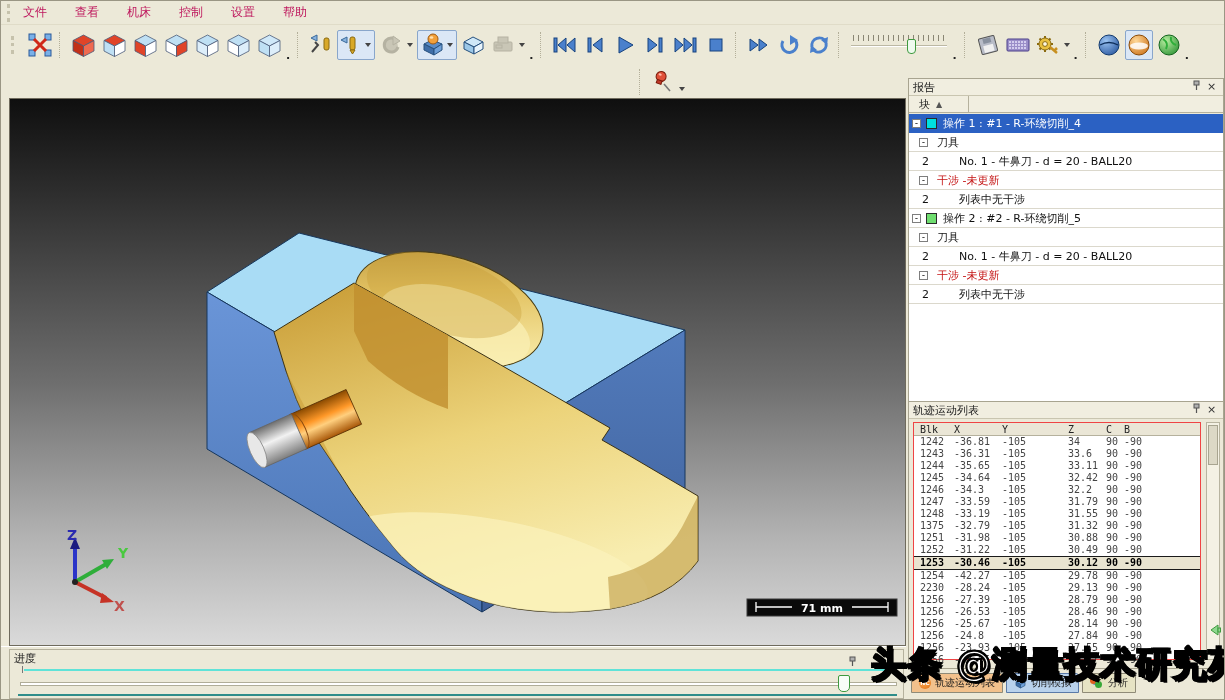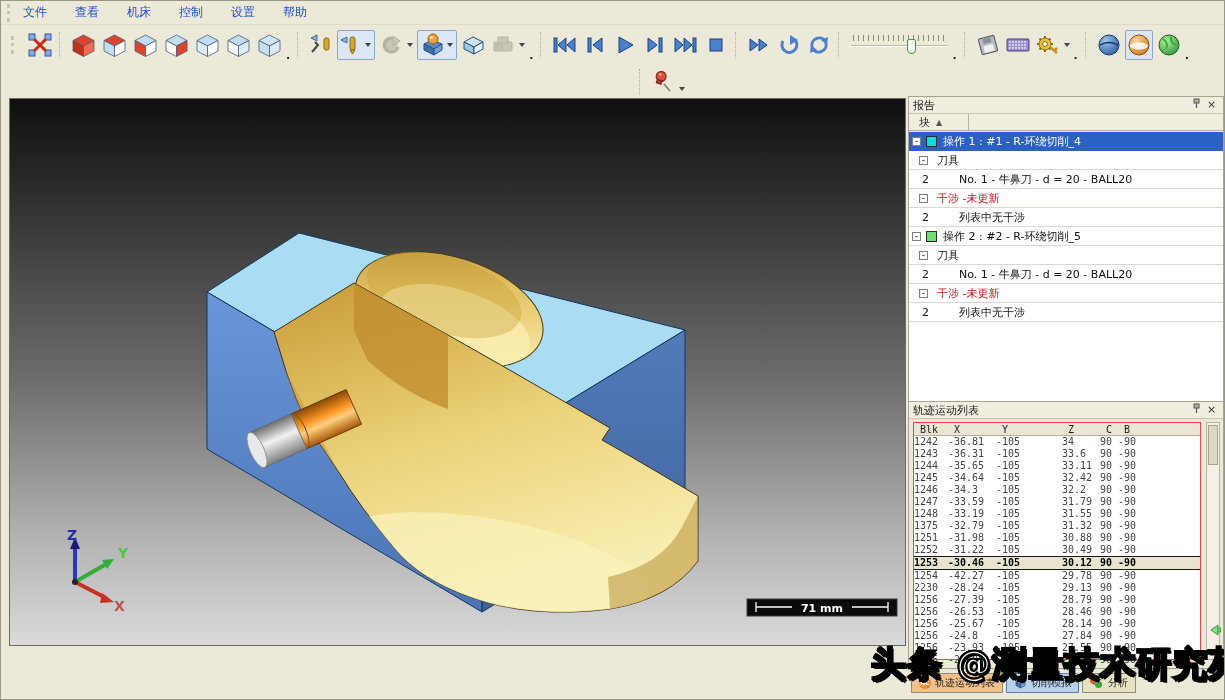--- a/index.html
+++ b/index.html
@@ -2,42 +2,42 @@
 <html><head>
 <meta charset="utf-8">
 <style>
 *{box-sizing:border-box;margin:0;padding:0}
 html,body{width:1225px;height:700px;overflow:hidden}
 body{font-family:"DejaVu Sans","Liberation Sans",sans-serif;background:#ece9d8}
 #app{position:relative;width:1225px;height:700px;background:#ece9d8;overflow:hidden;border:1px solid #9a9684}
 
 .menubar{position:absolute;left:0;top:0;width:100%;height:24px;display:flex;align-items:center;border-bottom:1px solid #e0dcc8}
 .grip{width:6px;height:18px;border-left:3px dotted #c6c2ac;margin:0 8px 0 6px}
-.mitem{font-size:12px;color:#1d4ed8;margin-right:24px;padding:1px 2px;cursor:default}
+.mitem{font-size:12px;color:#be185d;margin-right:24px;padding:1px 2px;cursor:default}
 
 .toolbar{position:absolute;left:0;top:24px;width:100%;height:40px;display:flex;align-items:center;padding-left:4px}
 .sep{width:5px;height:26px;border-left:1px dotted #b3af99;margin:0 4px}
 .tbtn{height:30px;min-width:28px;display:flex;align-items:center;justify-content:center;margin:0 1px;border:1px solid transparent}
 .tbtn.sel{background:#dbe7f6;border:1px solid #89a6cb;border-radius:2px}
 .tbtn.disabled svg *{stroke:#b5b2a2 !important;fill:#c9c6b6 !important}
 .dar{width:0;height:0;border-left:3px solid transparent;border-right:3px solid transparent;border-top:4px solid #444;margin:0 3px 0 1px}
 .odot{align-self:flex-end;margin:0 3px 6px 1px;font-weight:bold;font-size:11px;color:#222;line-height:6px}
 .tslider{position:relative;width:100px;height:24px;margin:0 2px}
 .tslider .ruler{position:absolute;left:4px;right:4px;top:2px;height:6px;background:repeating-linear-gradient(90deg,#8a8674 0 1px,transparent 1px 5px)}
 .tslider .track{position:absolute;left:2px;right:2px;top:12px;height:2px;background:#bcb8a4;border-bottom:1px solid #fff}
 .tslider .handle{position:absolute;left:58%;top:6px;width:9px;height:15px;background:#eefaee;border:1px solid #3f9a3f;border-radius:2px 2px 4px 4px}
 
 .toolbar2{position:absolute;left:0;top:64px;width:100%;height:33px}
 .pinwrap{position:absolute;left:634px;top:2px;display:flex;align-items:center}
 
 .viewport{position:absolute;left:8px;top:97px;width:897px;height:548px;border:1px solid #6f6b5d;background:linear-gradient(180deg,#0f0f0f 0%,#2f2f2f 18%,#6e6e6e 52%,#b2b2b2 80%,#dadada 100%)}
 .viewport svg{position:absolute;left:0;top:0}
 
 .panel{position:absolute;left:907px;width:316px;background:#ece9d8;border:1px solid #a8a490}
-#report{top:95px;height:387px}
+#report{top:77px;height:387px}
 #traj{top:400px;height:268px}
 .ptitle{height:17px;display:flex;align-items:center;font-size:11px;padding:0 4px;color:#1a1a1a;background:#f1eee0;border-bottom:1px solid #c9c5b0}
 .ptitle .sp{flex:1}
 .wbtn{width:15px;height:14px;font-size:11px;line-height:13px;text-align:center;color:#333;cursor:default}
 .rheader{height:17px;display:flex;font-size:11px;background:#f1eee0;border-bottom:1px solid #b5b19d;color:#1a1a1a}
 .rheader .c1{width:60px;padding-left:10px;border-right:1px solid #b5b19d;display:flex;align-items:center;gap:6px}
 .rheader .c1 .sort{font-size:8px;color:#555}
 .rheader .c2{flex:1;padding-left:6px;display:flex;align-items:center}
 .rbody{position:absolute;left:0;right:0;top:35px;bottom:0;background:#fff;overflow:hidden}
 .rrow{height:19px;display:flex;align-items:center;font-size:11px;border-bottom:1px solid #dbd8cc;background:#fff;color:#101010}
@@ -46,21 +46,21 @@
 .rrow .marker{width:11px;height:11px;border:1px solid #2a2a2a;margin-right:6px;flex:none}
 .rrow.selected{background:#2b61c3;color:#fff;border-bottom-color:#2b61c3}
 .rrow.group .expander{margin:0 5px 0 10px}
 .rrow.group.red .rlabel{color:#c41212}
 .rrow.selected .rlabel{color:#fff}
 .rrow.item .blkcell{width:44px;padding-left:13px;flex:none}
 .rrow.item .rlabel{padding-left:6px}
 
 .tablebox{position:absolute;left:4px;right:22px;top:20px;bottom:8px;background:#fff;border:1px solid #ef4444}
 .theader{display:grid;grid-template-columns:34px 48px 66px 38px 18px auto;padding-left:6px;height:13px;line-height:13px;font-size:10px;font-family:"DejaVu Sans Mono",monospace;color:#222;background:#eae6d6;border-bottom:1px solid #b5b19d}
-.trow{display:grid;grid-template-columns:34px 48px 66px 38px 18px auto;height:12px;line-height:12px;font-size:10px;font-family:"DejaVu Sans Mono",monospace;color:#454545}
+.trow{display:grid;grid-template-columns:34px 48px 66px 38px 18px auto;padding-left:6px;height:12px;line-height:12px;font-size:10px;font-family:"DejaVu Sans Mono",monospace;color:#454545}
 .trow.sel{background:#e9e4d0;border-top:1px solid #1a1a1a;border-bottom:1px solid #1a1a1a;font-weight:bold;color:#000;height:14px;line-height:12px}
 .vscroll{position:absolute;right:3px;top:20px;bottom:8px;width:14px;background:#f4f1e4;border:1px solid #b8b4a0}
 .vthumb{position:absolute;left:1px;right:1px;top:2px;height:40px;background:#dcd8c6;border:1px solid #a8a490}
 .greenarrow{position:absolute;right:2px;bottom:28px}
 
 .bottombar{position:absolute;left:0;top:645px;width:905px;height:55px;background:#ece9d8;border-top:1px solid #fff}
 .progressframe{position:absolute;left:8px;top:2px;width:895px;height:50px;border:1px solid #b5b19d;background:#ece9d8}
 .plabel{position:absolute;left:4px;top:1px;font-size:11px;color:#222}
 .minipin{position:absolute;left:838px;top:2px}
 .cyantick{position:absolute;left:12px;top:16px;width:1px;height:7px;background:#777}
@@ -685,20 +685,34 @@
     </div>
     <div class="vscroll">
         <span class="vthumb"></span>
       </div>
     <span class="greenarrow"><svg width="14" height="12" viewBox="0 0 14 12">
           <polygon points="11,1 4,6 11,11" fill="#8fd88f" stroke="#3f9a3f"></polygon>
           <rect x="11" y="4" width="2.5" height="4" fill="#8fd88f" stroke="#3f9a3f"></rect>
         </svg></span>
   </div>
 
+  <div class="bottombar">
+    <div class="progressframe">
+      <span class="plabel">进度</span>
+      <span class="minipin"><svg width="10" height="11" viewBox="0 0 10 11">
+            <rect x="2" y="1" width="5" height="4" fill="#b0b0b0" stroke="#555"></rect>
+            <line x1="4.5" y1="5" x2="4.5" y2="10" stroke="#555" stroke-width="1.2"></line>
+          </svg></span>
+      <span class="cyantick"></span>
+      <span class="cyanline"></span>
+      <span class="groove"></span>
+      <span class="shandle"></span>
+      <span class="tealline"></span>
+    </div>
+  </div>
 
   <div class="tabsbar">
     <span class="tab t1">
         <span class="nccircle">NC</span>
         <span>轨迹运动列表</span>
       </span>
     <span class="tab t2">
         <svg width="13" height="12" viewBox="0 0 13 12">
           <polygon points="2,5 6.5,2.5 11,5 6.5,7.5" fill="#5a8cc8" stroke="#27517e" stroke-width="0.7"></polygon>
           <polygon points="2,5 6.5,7.5 6.5,11 2,8.5" fill="#3f6ea8" stroke="#27517e" stroke-width="0.7"></polygon>

